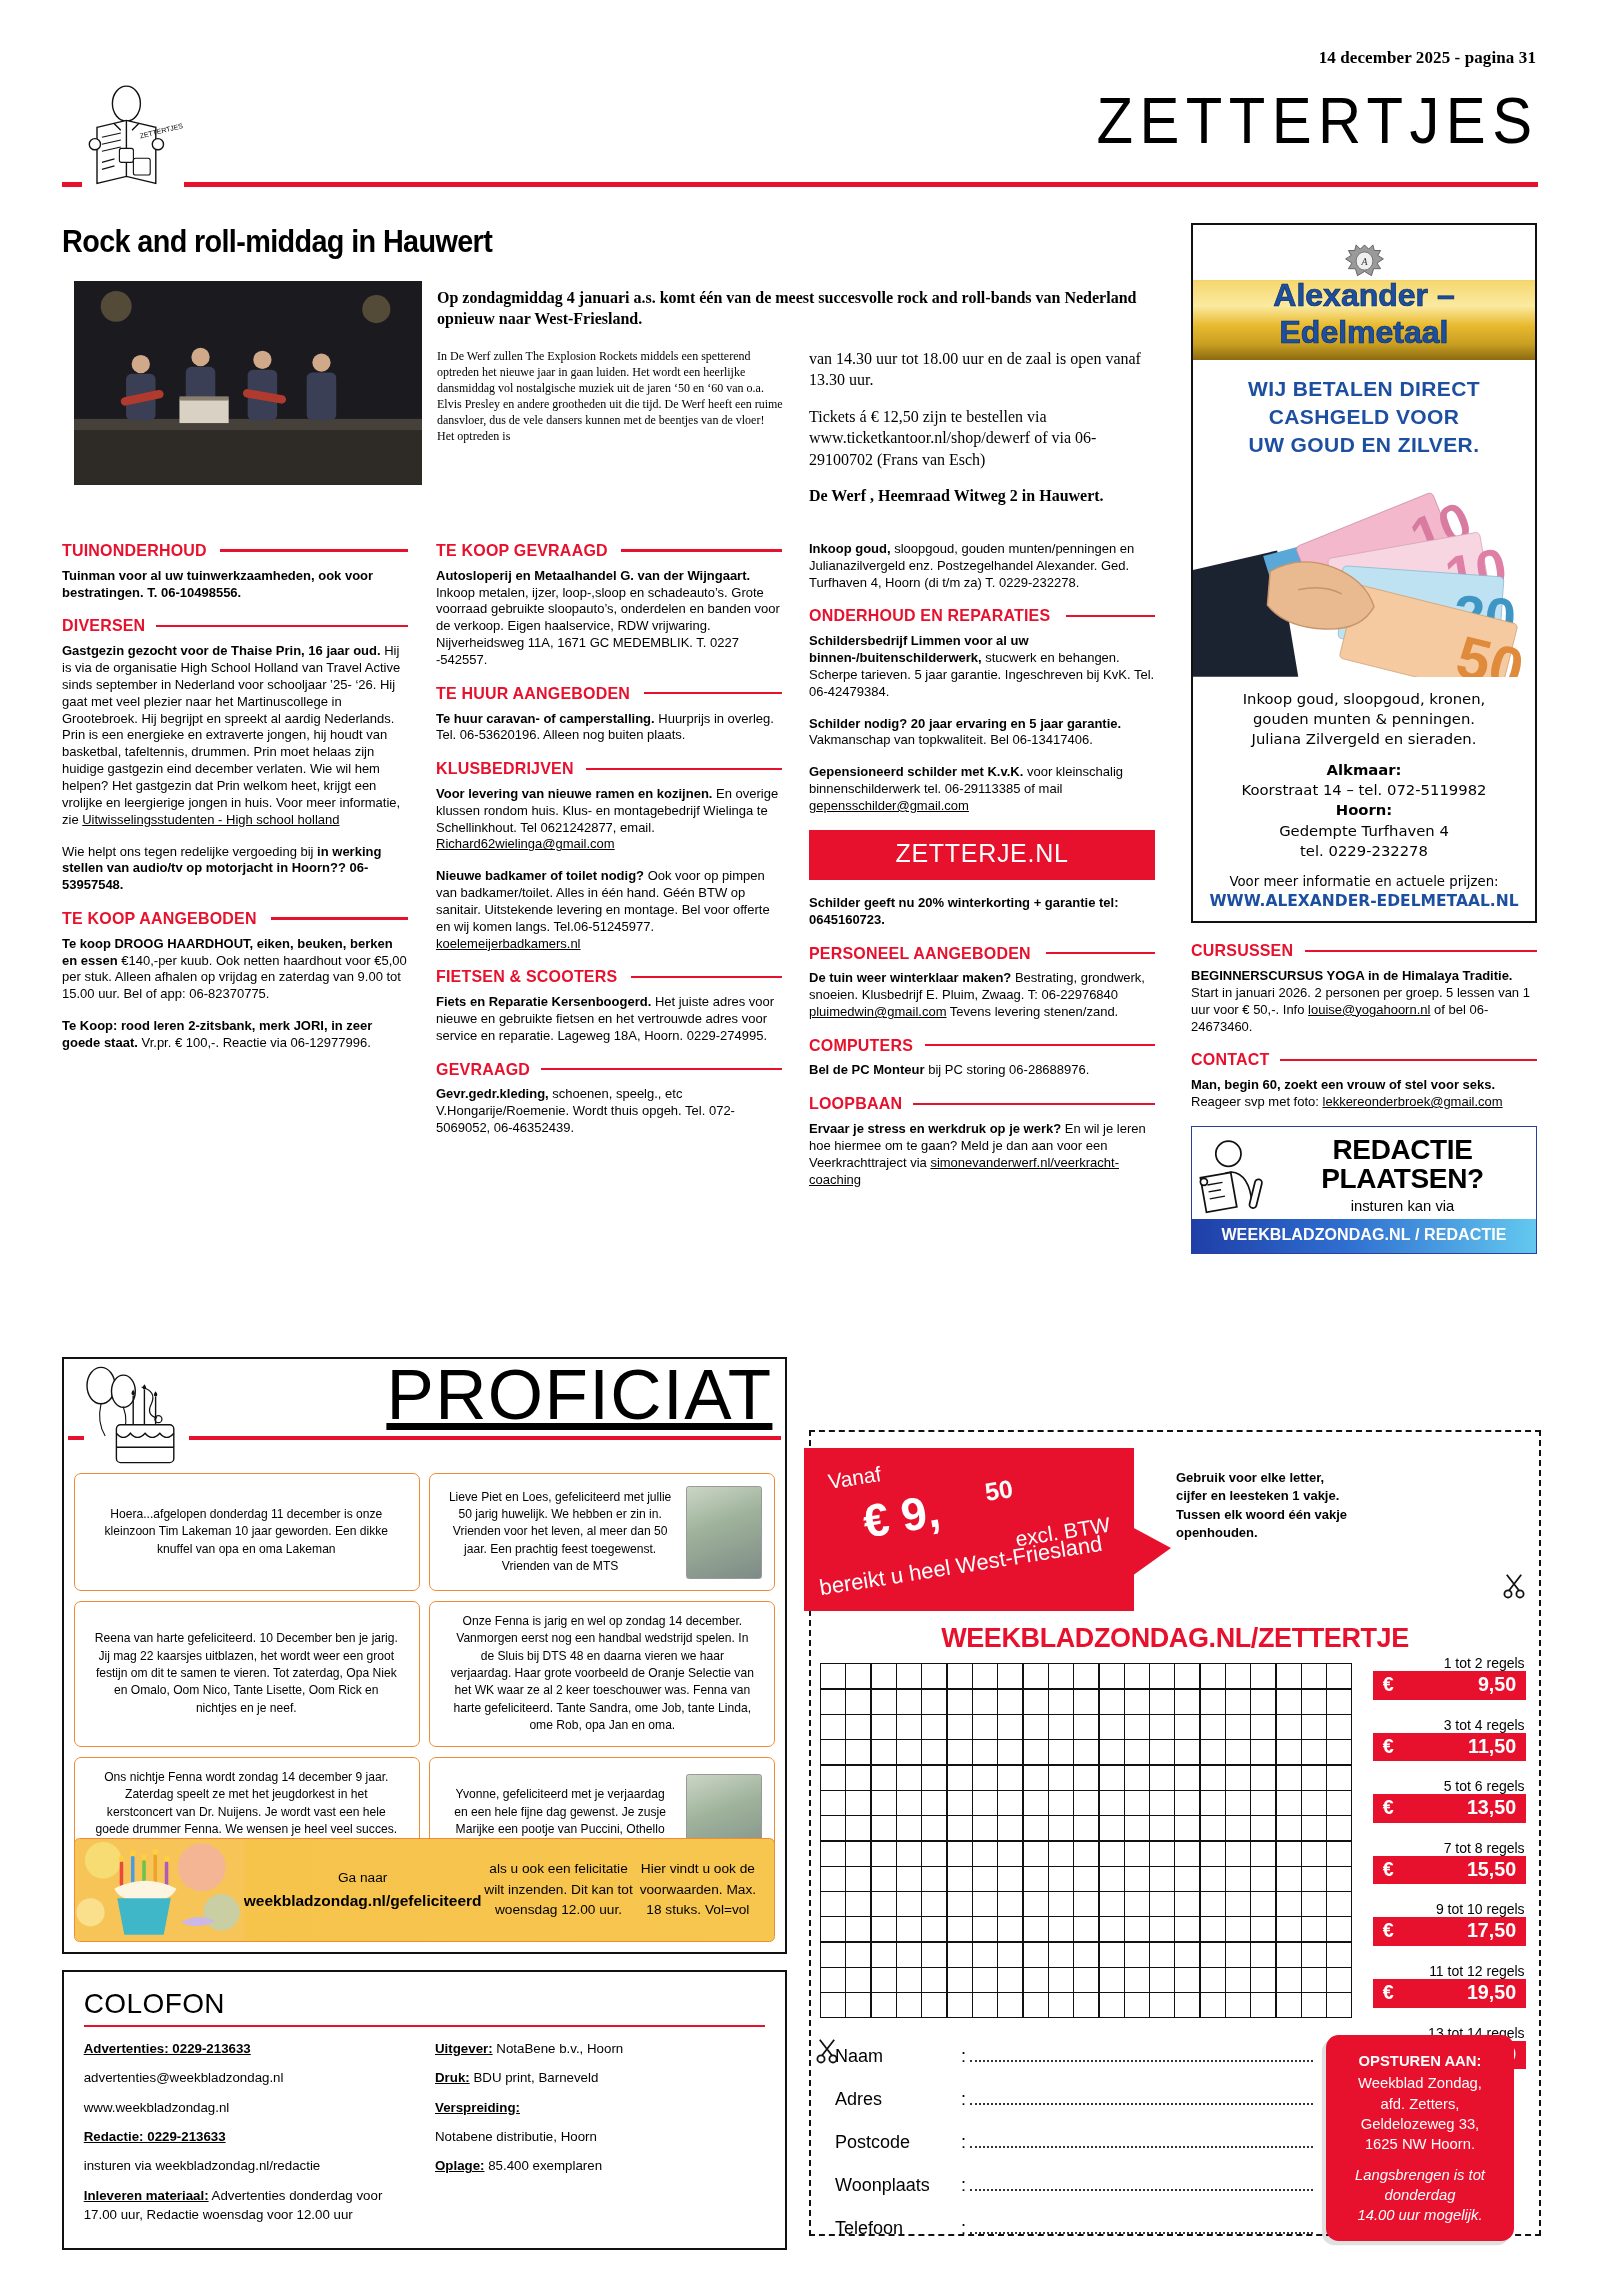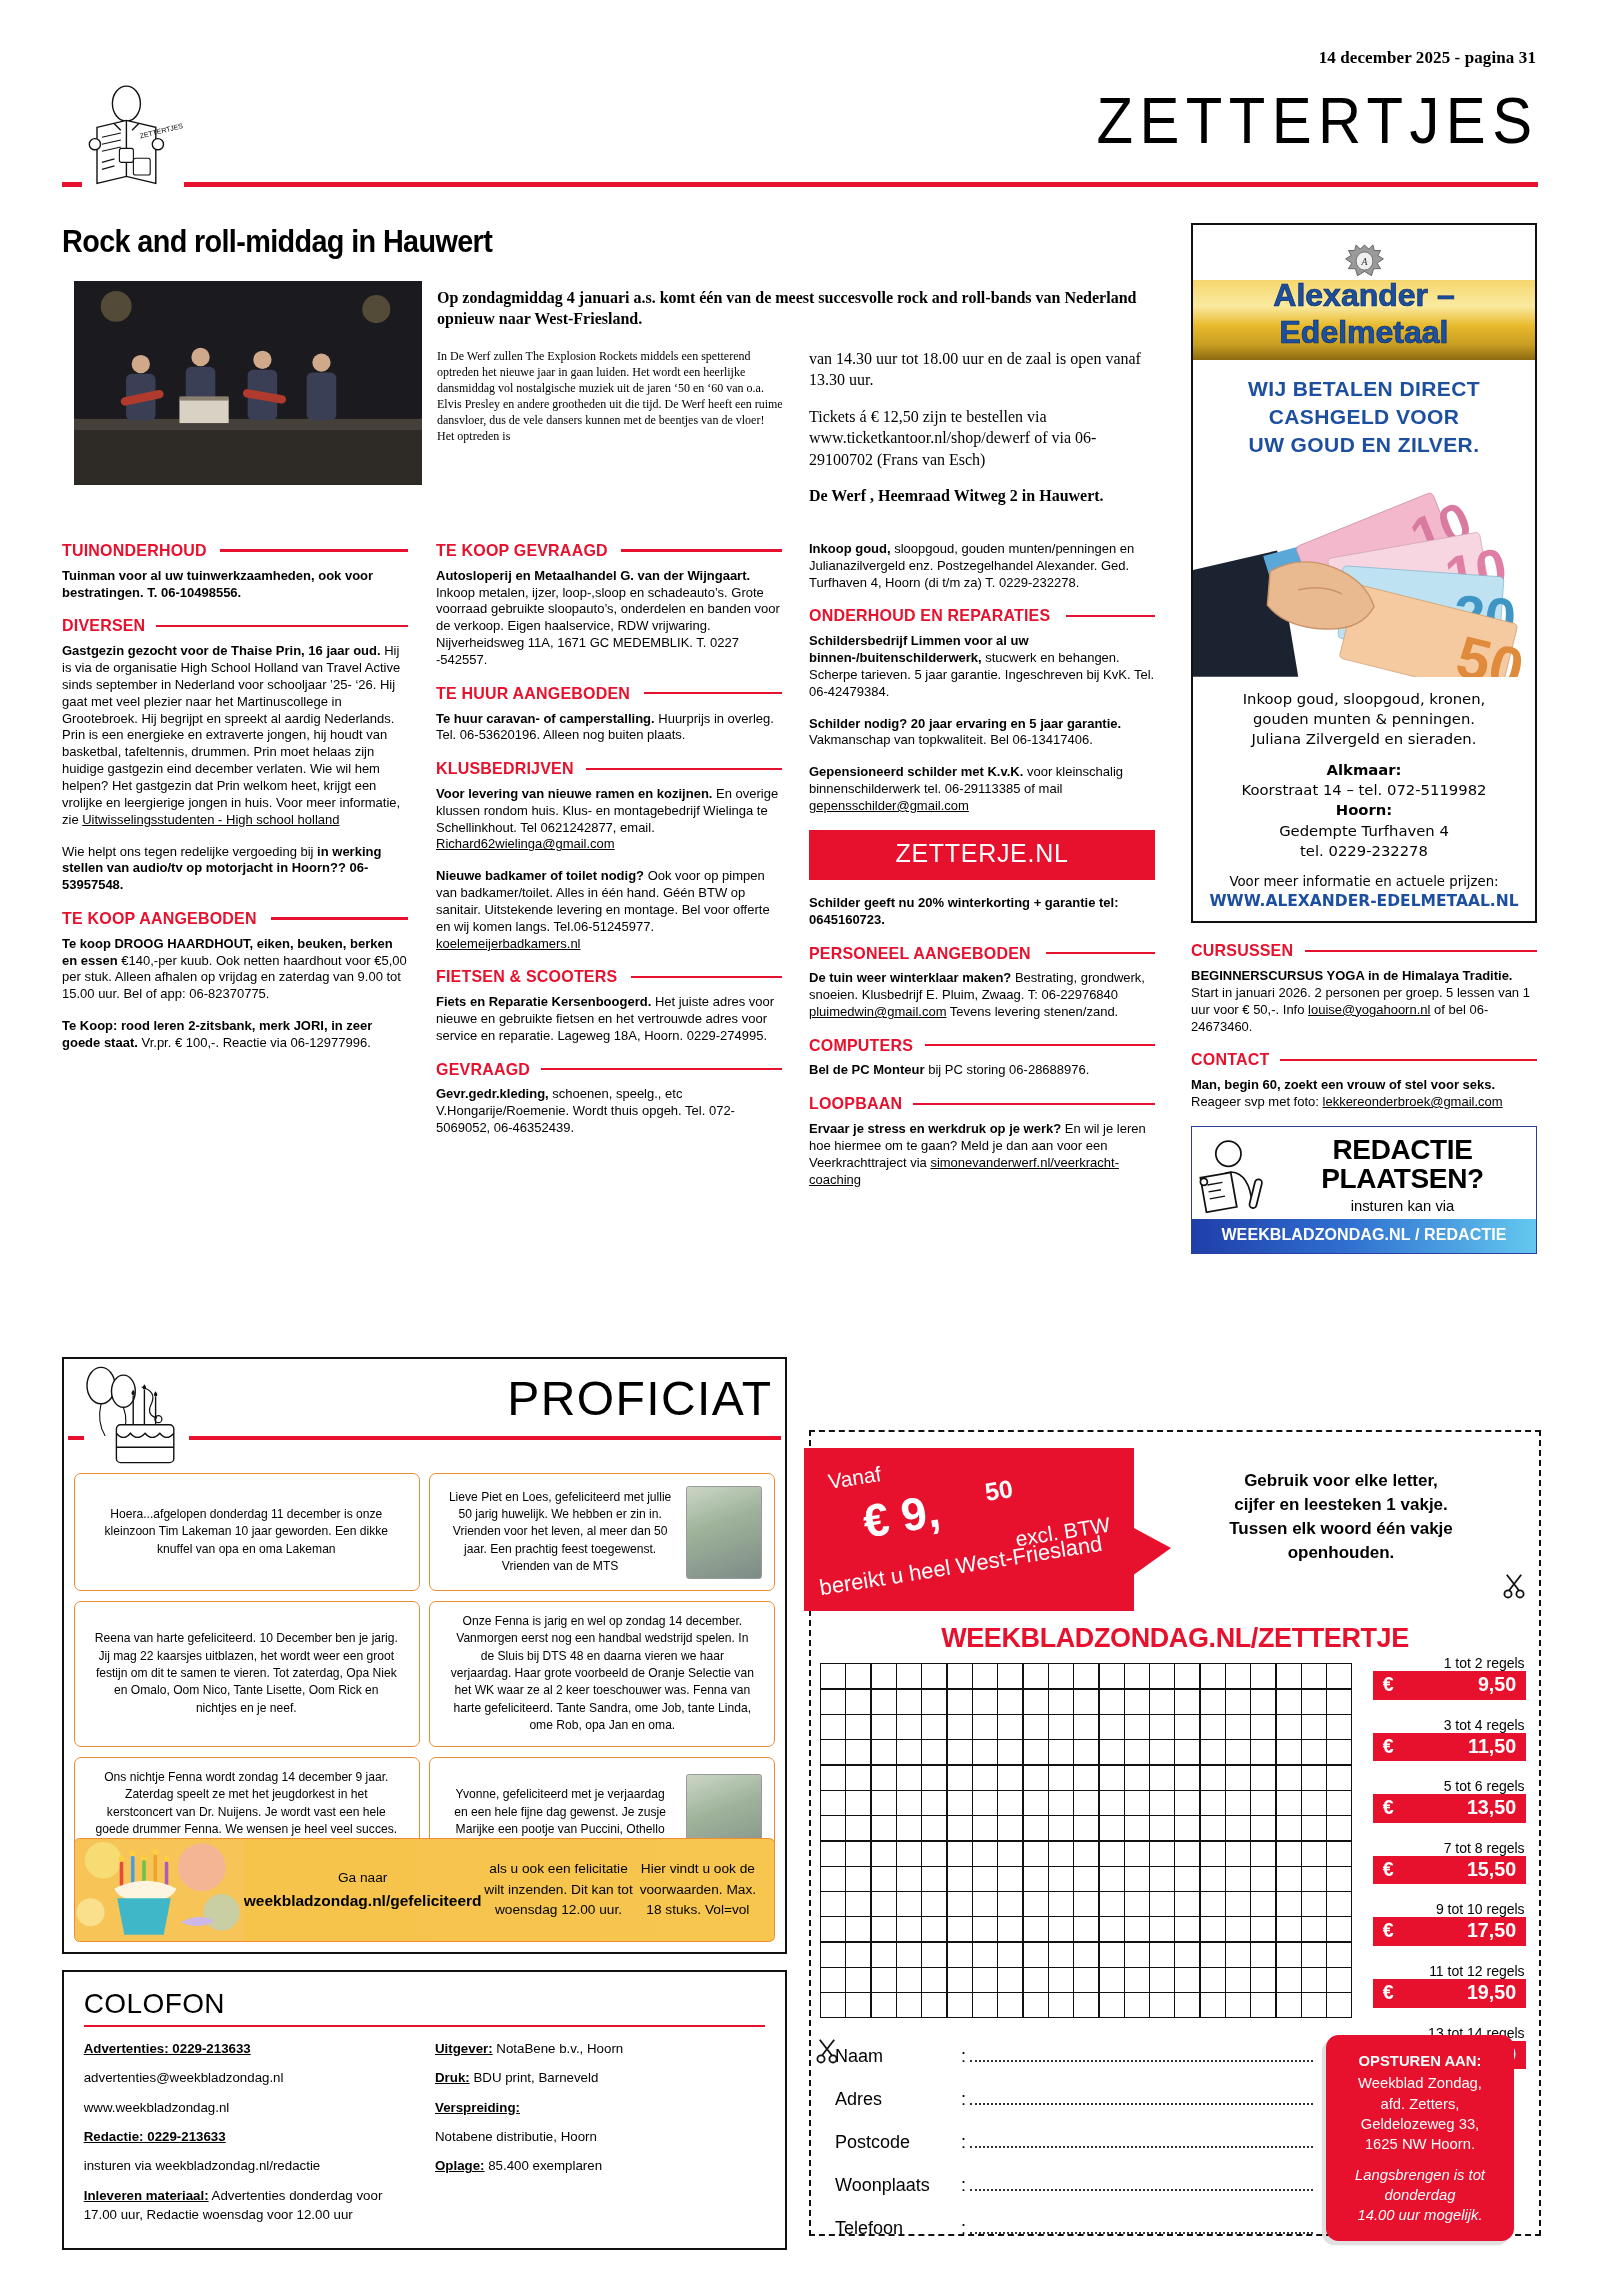--- a/index.html
+++ b/index.html
@@ -87,22 +87,22 @@
   .redactie-h { font-size:28px; font-weight:bold; line-height:1.02; letter-spacing:-0.4px; }
   .redactie-s { font-size:14.8px; margin-top:4.2px; }
   .redactie-bar { background:linear-gradient(90deg,#1f3fa8 0%,#2f6fd0 45%,#63c8ef 100%);
                   color:#fff; font-weight:bold; text-align:center; font-size:16px;
                   padding:7px 0 8.4px; letter-spacing:0.1px; }
 
   
   .prof { position:absolute; left:62px; top:1357px; width:725px; height:597px;
           border:2.1px solid #111; }
   .prof-head { position:relative; height:111px; }
-  .prof-word { position:absolute; right:12.6px; top:16px; font-size:48px; font-weight:300;
-               letter-spacing:1.4px; line-height:1; font-family:"Liberation Sans",sans-serif; }
+  .prof-word { position:absolute; right:12.6px; top:0; font-size:71px; font-weight:300;
+               letter-spacing:1.4px; line-height:1; font-family:"Liberation Sans",sans-serif;text-decoration:underline; }
   .prof-rule { position:absolute; left:125px; top:77px; right:4.2px; height:4.2px; background:#e8112d; }
   .prof-dash { position:absolute; left:4.2px; top:77px; width:15.5px; height:4.2px; background:#e8112d; }
   .prof-cake { position:absolute; left:15.5px; top:7px; width:126px; height:105px; }
 
   .prof-grid { position:absolute; left:9.8px; top:114px; right:9.8px;
                display:grid; grid-template-columns:1fr 1fr; gap:9.8px 9.8px; }
   .greet { border:1.4px solid #ef8b33; border-radius:7px; padding:11.2px 12.6px;
            min-height:118px; display:flex; align-items:center; gap:8.4px;
            font-family:"Liberation Sans",sans-serif; }
   .greet .gtxt { flex:1; text-align:center; font-size:12.6px; line-height:1.38;
@@ -138,22 +138,22 @@
                   border-left:39px solid #e8112d; }
   .sp-vanaf { position:absolute; left:24px; top:18px; font-size:21px;
               transform:rotate(-9deg); }
   .sp-price { position:absolute; left:59px; top:41px; font-size:46px; font-weight:bold;
               transform:rotate(-9deg); }
   .sp-cents { position:absolute; left:181px; top:28px; font-size:25px; font-weight:bold;
               transform:rotate(-9deg); }
   .sp-btw { position:absolute; left:211px; top:72px; font-size:21px; transform:rotate(-9deg); }
   .sp-reach { position:absolute; left:14px; top:105px; font-size:22px; transform:rotate(-9deg); }
 
-  .coup-note { position:absolute; left:365px; top:37px; width:330px; text-align:center;
-               font-size:17px; font-weight:bold; line-height:1.42; }
+  .coup-note { position:absolute; left:365px; top:37px; width:330px; 
+               font-size:13px; font-weight:bold; line-height:1.42; }
   .coup-url { position:absolute; left:0; right:0; top:191px; text-align:center;
               color:#e8112d; font-weight:bold; font-size:27px; letter-spacing:-0.4px; }
   .scissor { position:absolute; right:12.6px; top:140px; font-size:24px; }
   .scissor2 { position:absolute; left:4.2px; top:605px; font-size:24px; }
 
   .grid-wrap { position:absolute; left:9.8px; top:232px; width:541px; }
   .gridrow { display:flex; }
   .gridcell { width:26px; height:26px; border:1.4px solid #111; margin:-0.7px 0 0 -0.7px; }
 
   .pricetable { position:absolute; left:562px; top:223px; width:153px; }

